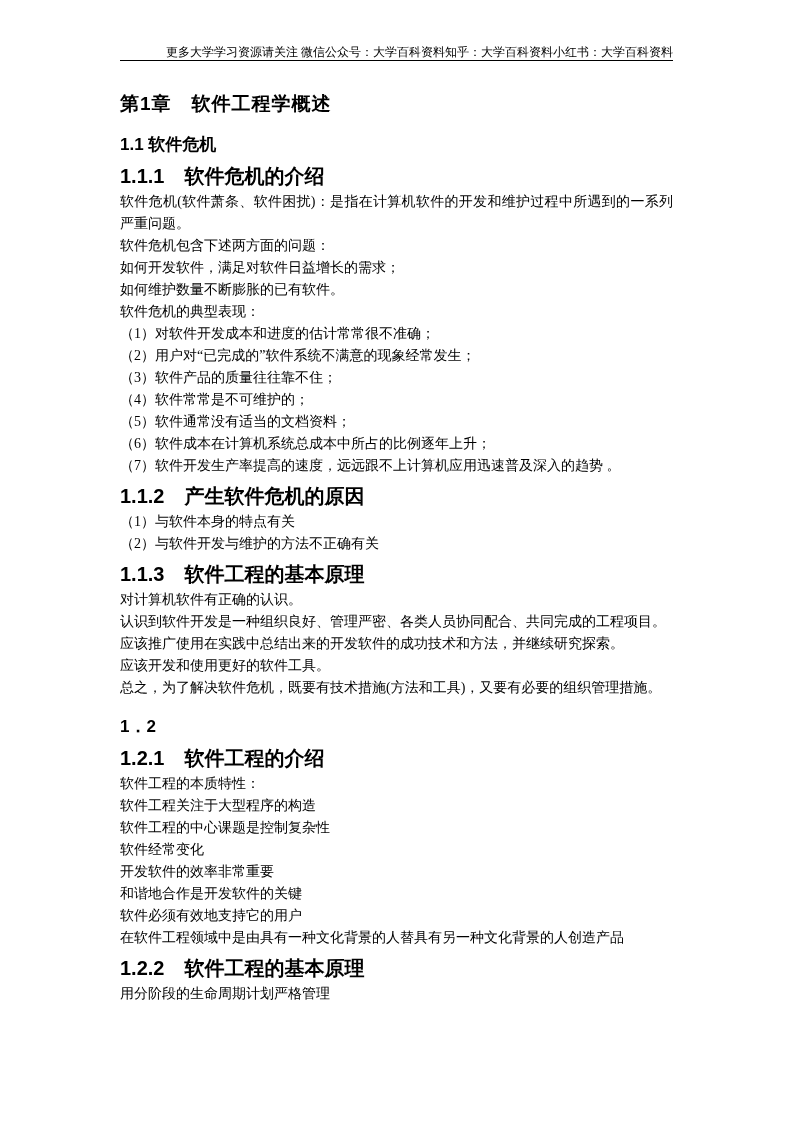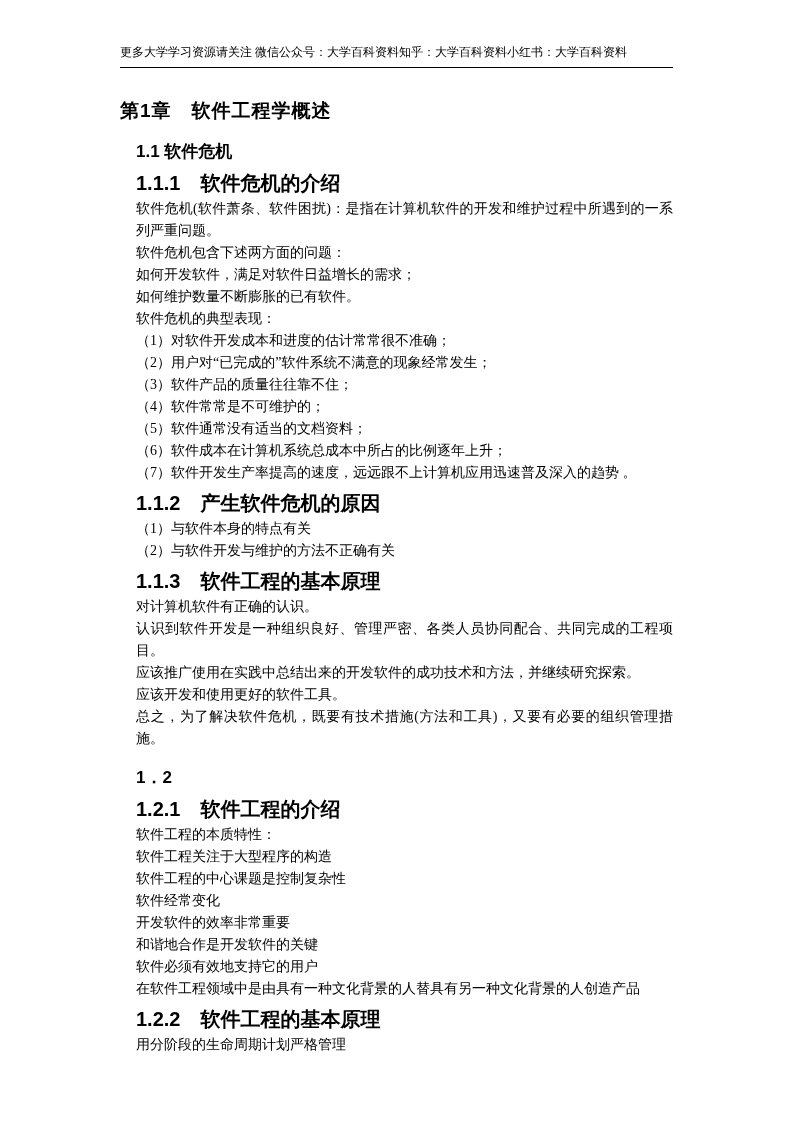--- a/index.html
+++ b/index.html
@@ -14,42 +14,40 @@
     margin: 0 auto;
     background: #ffffff;
     box-sizing: border-box;
     padding: 44px 120px 40px 120px;
     color: #000000;
     font-family: "Liberation Serif", "DejaVu Serif", serif;
     overflow: hidden;
   }
   .page-header {
     display: flex;
-    justify-content: flex-start;
+    justify-content: flex-end;
     align-items: baseline;
     font-size: 12px;
     line-height: 16px;
     color: #000000;
     border-bottom: 1px solid #000000;
-    padding-bottom: 7px;
     font-family: "Liberation Serif", "DejaVu Serif", serif;
     white-space: nowrap;
   }
   .doc-title {
     font-family: "Liberation Sans", "DejaVu Sans", sans-serif;
     font-size: 19px;
     font-weight: bold;
     text-align: left;
     margin: 30px 0 16px 0;
     letter-spacing: 1px;
   }
   .doc-body {
     font-size: 14px;
     line-height: 22px;
-    margin-left: 16px;
   }
   .blk-h2 {
     font-family: "Liberation Sans", "DejaVu Sans", sans-serif;
     font-size: 17px;
     font-weight: bold;
     line-height: 24px;
     margin: 16px 0 8px 0;
   }
   .blk-h3 {
     font-family: "Liberation Sans", "DejaVu Sans", sans-serif;

